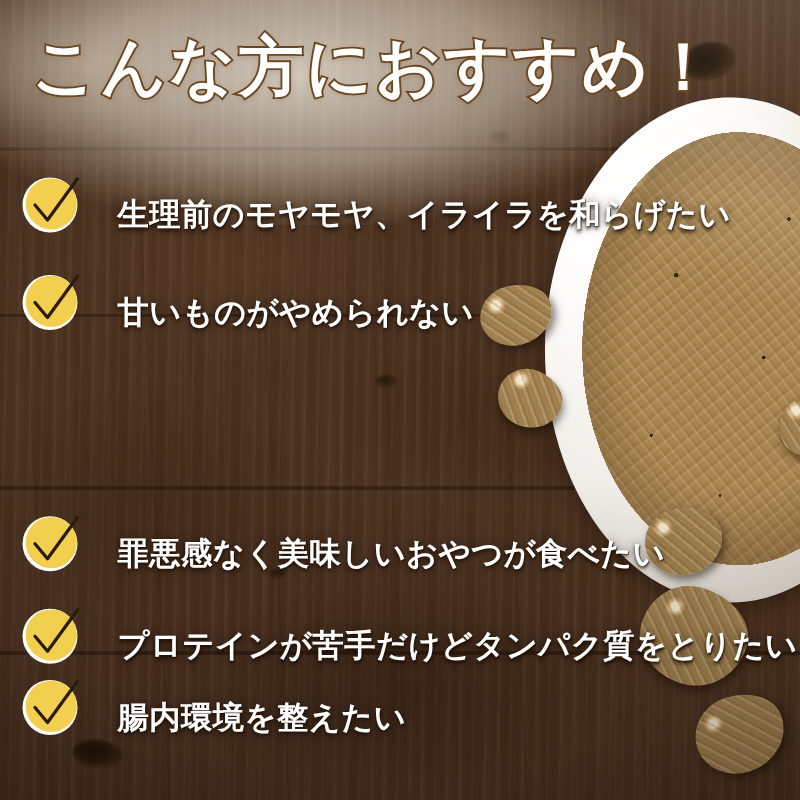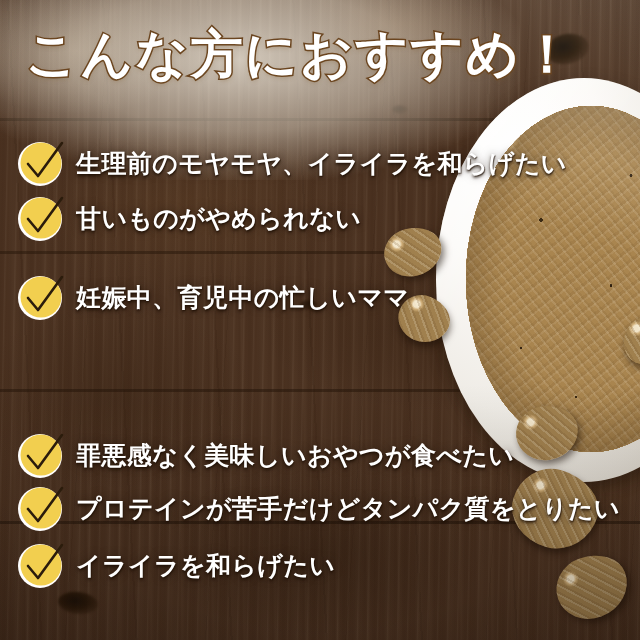--- a/index.html
+++ b/index.html
@@ -249,46 +249,46 @@
   }
 
   
   .checklist {
     position:absolute; left:0; top:0; width:640px; height:640px;
   }
   .check-row {
     position:absolute;
     left:16px;
     display:flex;
-    align-items:center;
-    gap:10px;
+    align-items:flex-end;
+    gap:28px;
   }
   .check-icon {
     position:relative;
     flex:0 0 auto;
     width:50px; height:50px;
   }
   .check-icon svg { display:block; width:50px; height:50px; overflow:visible; }
   .row-label {
     font-size:25px;
     font-weight:700;
     color:#ffffff;
     letter-spacing:.4px;
     white-space:nowrap;
     text-shadow:
       0 2px 3px rgba(28,14,4,.80),
       0 0 8px rgba(28,14,4,.55),
       1px 1px 0 rgba(40,22,8,.45);
   }
   
   .r0 { top:138px; }
-  .r1 { top:193px; }
+  .r1 { top:216px; }
   .r2 { top:272px; }
   .r3 { top:340px; }
-  .r4 { top:430px; }
+  .r4 { top:409px; }
   .r5 { top:483px; }
   .r6 { top:540px; }
 </style>
 </head>
 <body>
 
 <div id="stage">
 
   <div class="wood-base"></div>
   <div class="grain-a"></div>
@@ -340,30 +340,20 @@
       <div class="check-row r1">
         <span class="check-icon">
           <svg viewBox="0 0 50 50" aria-hidden="true">
             <circle cx="24" cy="26" r="22" fill="#ffffff"></circle>
             <circle cx="25" cy="25" r="20.5" fill="#f2cf4f"></circle>
             <path d="M12 26 L22 38 L46 5" fill="none" stroke="#2b1c0c" stroke-width="2.6" stroke-linecap="round" stroke-linejoin="round"></path>
           </svg>
         </span>
         <span class="row-label">甘いものがやめられない</span>
       </div>
-      <div class="check-row r2">
-        <span class="check-icon">
-          <svg viewBox="0 0 50 50" aria-hidden="true">
-            <circle cx="24" cy="26" r="22" fill="#ffffff"></circle>
-            <circle cx="25" cy="25" r="20.5" fill="#f2cf4f"></circle>
-            <path d="M12 26 L22 38 L46 5" fill="none" stroke="#2b1c0c" stroke-width="2.6" stroke-linecap="round" stroke-linejoin="round"></path>
-          </svg>
-        </span>
-        <span class="row-label">妊娠中、育児中の忙しいママ</span>
-      </div>
       <div class="check-row r4">
         <span class="check-icon">
           <svg viewBox="0 0 50 50" aria-hidden="true">
             <circle cx="24" cy="26" r="22" fill="#ffffff"></circle>
             <circle cx="25" cy="25" r="20.5" fill="#f2cf4f"></circle>
             <path d="M12 26 L22 38 L46 5" fill="none" stroke="#2b1c0c" stroke-width="2.6" stroke-linecap="round" stroke-linejoin="round"></path>
           </svg>
         </span>
         <span class="row-label">罪悪感なく美味しいおやつが食べたい</span>
       </div>
@@ -378,17 +368,17 @@
         <span class="row-label">プロテインが苦手だけどタンパク質をとりたい</span>
       </div>
       <div class="check-row r6">
         <span class="check-icon">
           <svg viewBox="0 0 50 50" aria-hidden="true">
             <circle cx="24" cy="26" r="22" fill="#ffffff"></circle>
             <circle cx="25" cy="25" r="20.5" fill="#f2cf4f"></circle>
             <path d="M12 26 L22 38 L46 5" fill="none" stroke="#2b1c0c" stroke-width="2.6" stroke-linecap="round" stroke-linejoin="round"></path>
           </svg>
         </span>
-        <span class="row-label">イライラを和らげたい</span>
+        <span class="row-label">腸内環境を整えたい</span>
       </div>
     </div>
 
 </div>
 
 </body></html>

